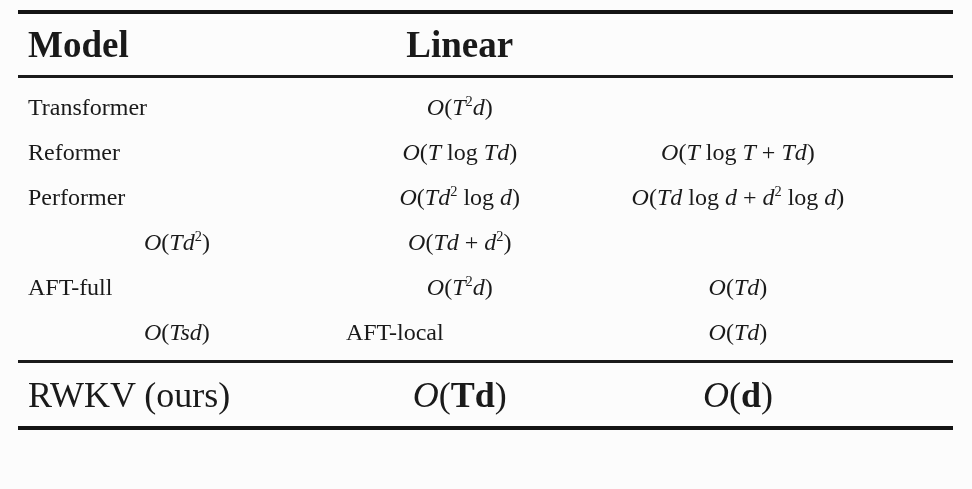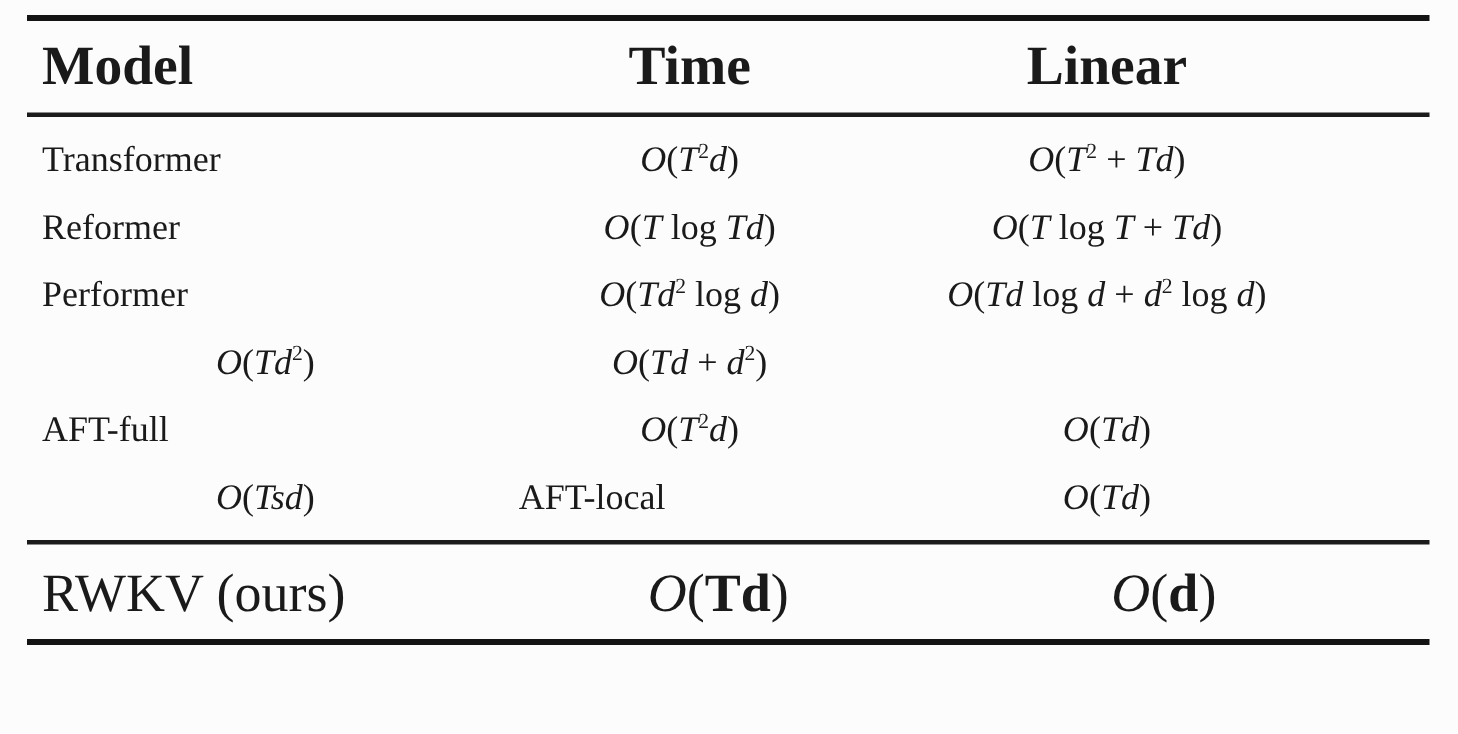--- a/index.html
+++ b/index.html
@@ -16,49 +16,47 @@
   }
   .rule{height:3px;background:#1b1b1b;}
   .rule.thick{height:4px;background:#141414;}
   .row{
     display:grid;
     grid-template-columns:34% 26.5% 33%;
     align-items:center;
   }
   .row.header{height:61px;font-weight:bold;font-size:37px;}
   .row.body{height:45px;font-size:24px;}
-  .row.footer{height:63px;font-size:36px;gap:19px;}
+  .row.footer{height:63px;font-size:36px;}
   .tbody{padding:6px 0;}
   .cell{line-height:1;}
   .cell.model{padding-left:10px;text-align:left;white-space:nowrap;}
   .cell.time,.cell.space{text-align:center;white-space:nowrap;}
   .mi{font-style:italic;}
   .mb{font-weight:bold;font-style:normal;text-align:right;}
   sup.mt{font-size:0.6em;font-style:normal;line-height:0;}
 </style>
 </head>
 <body>
 
 <div class="paper">
   <div class="table">
     <div class="rule thick"></div>
 
     <div class="row header">
       <div class="cell model">Model</div>
-      <div class="cell time">Time</div>
       <div class="cell space">Linear</div>
     </div>
 
     <div class="rule"></div>
 
     <div class="tbody" id="body-rows">
         <div class="row body">
           <div class="cell model">Transformer</div>
           <div class="cell time"><span class="mt mi">O</span><span class="mt">(</span><span class="mt mi">T</span><sup class="mt">2</sup><span class="mt mi">d</span><span class="mt">)</span></div>
-          <div class="cell space"><span class="mt mi">O</span><span class="mt">(</span><span class="mt mi">T</span><sup class="mt">2</sup><span class="mt"> + </span><span class="mt mi">T</span><span class="mt mi">d</span><span class="mt">)</span></div>
         </div>
         <div class="row body">
           <div class="cell model">Reformer</div>
           <div class="cell time"><span class="mt mi">O</span><span class="mt">(</span><span class="mt mi">T</span><span class="mt"> log </span><span class="mt mi">T</span><span class="mt mi">d</span><span class="mt">)</span></div>
           <div class="cell space"><span class="mt mi">O</span><span class="mt">(</span><span class="mt mi">T</span><span class="mt"> log </span><span class="mt mi">T</span><span class="mt"> + </span><span class="mt mi">T</span><span class="mt mi">d</span><span class="mt">)</span></div>
         </div>
         <div class="row body">
           <div class="cell model">Performer</div>
           <div class="cell time"><span class="mt mi">O</span><span class="mt">(</span><span class="mt mi">T</span><span class="mt mi">d</span><sup class="mt">2</sup><span class="mt"> log </span><span class="mt mi">d</span><span class="mt">)</span></div>
           <div class="cell space"><span class="mt mi">O</span><span class="mt">(</span><span class="mt mi">T</span><span class="mt mi">d</span><span class="mt"> log </span><span class="mt mi">d</span><span class="mt"> + </span><span class="mt mi">d</span><sup class="mt">2</sup><span class="mt"> log </span><span class="mt mi">d</span><span class="mt">)</span></div>

